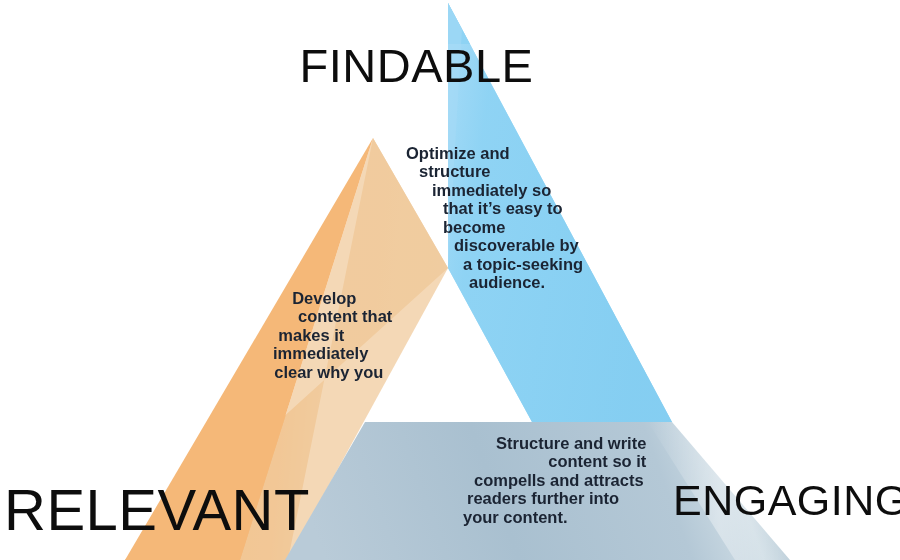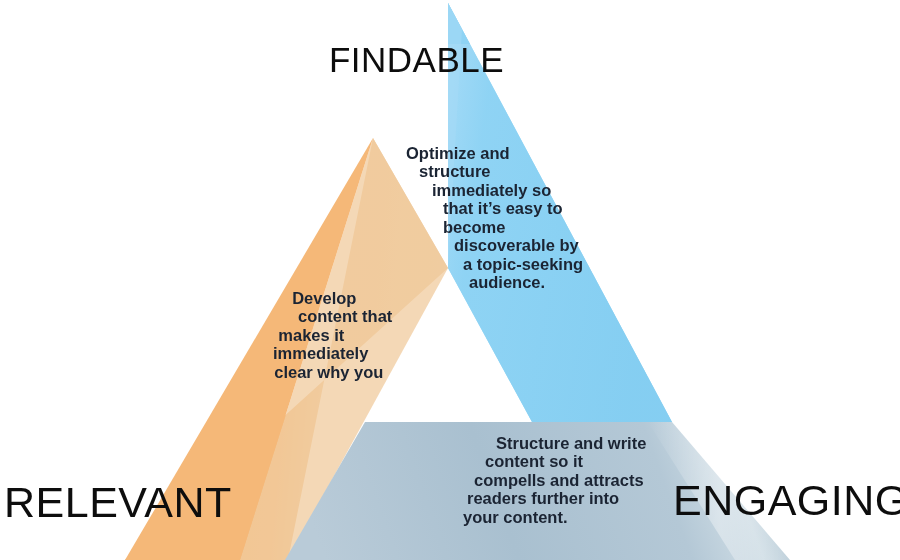--- a/index.html
+++ b/index.html
@@ -35,26 +35,26 @@
     color: #0d0d0d;
     letter-spacing: 0.5px;
     white-space: nowrap;
     line-height: 1;
   }
   #label-findable {
     top: 42px;
     left: 0;
     width: 833px;
     text-align: center;
-    font-size: 35px;
+    font-size: 47px;
   }
   #label-relevant {
     top: 481px;
     left: 4px;
-    font-size: 43px;
+    font-size: 58px;
   }
   #label-engaging {
     top: 479px;
     left: 673px;
     font-size: 43px;
   }
 
   
   .copy-block {
     position: absolute;
@@ -92,21 +92,21 @@
   #copy-relevant .ln:nth-child(3) { padding-right: 48px; }
   #copy-relevant .ln:nth-child(4) { padding-right: 24px; margin-left: 32px; }
   #copy-relevant .ln:nth-child(5) { padding-right: 9px; text-align: right; }
   #copy-relevant .ln:nth-child(6) { padding-right: 22px; }
 
   #copy-engaging {
     top: 434px;
     left: 463px;
   }
   #copy-engaging .ln:nth-child(1) { padding-left: 33px; }
-  #copy-engaging .ln:nth-child(2) { padding-left: 22px; }
+  #copy-engaging .ln:nth-child(2) { padding-left: 22px; text-align: right; }
   #copy-engaging .ln:nth-child(3) { padding-left: 11px; }
   #copy-engaging .ln:nth-child(4) { padding-left: 4px; }
   #copy-engaging .ln:nth-child(5) { padding-left: 0px; }
 </style>
 </head>
 <body>
 
 <div id="stage">
 
   <svg id="triangle-svg" viewBox="0 0 900 560" preserveAspectRatio="none">

